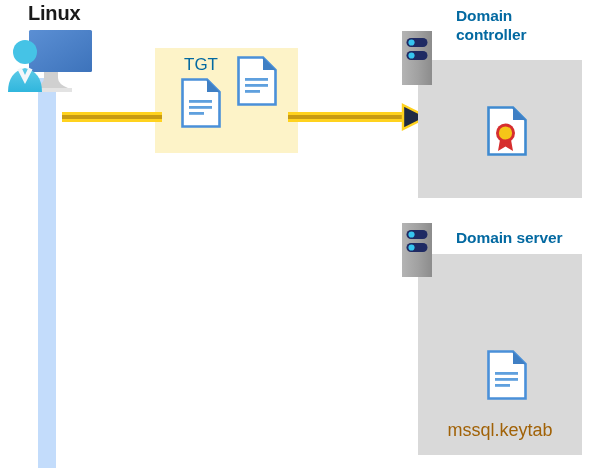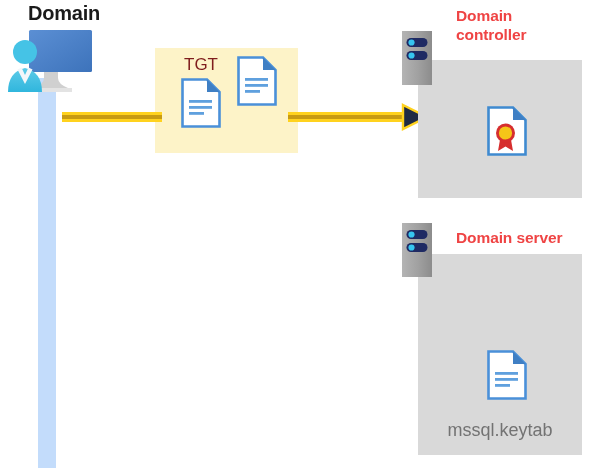--- a/index.html
+++ b/index.html
@@ -48,21 +48,21 @@
     width: 143px; height: 105px;
     background: #fdf3c8;
   }
   .ticket {
     position: absolute;
     width: 56px;
   }
   .ticket-label {
     text-align: center;
     font-size: 17px;
-    color: #7f1d1d;
+    color: #0369a1;
     line-height: 22px;
     font-family: "Liberation Sans", sans-serif;
   }
   .ticket-doc {
     margin: 2px auto 0 auto;
     width: 40px; height: 50px;
   }
   #ticket-tgt { left: 18px; top: 6px; }
   #ticket-spn { left: 74px; top: 6px; }
 
@@ -105,49 +105,49 @@
     position: absolute;
     width: 30px; height: 54px;
   }
   #dc-rack { left: 402px; top: 31px; }
   #linux-rack { left: 402px; top: 223px; }
 
   .node-title {
     position: absolute;
     font-size: 15.5px;
     font-weight: bold;
-    color: #ef4444;
+    color: #0369a1;
     line-height: 19px;
     letter-spacing: -0.1px;
   }
   #dc-title { left: 456px; top: 6px; width: 130px; }
   #linux-title { left: 456px; top: 228px; width: 140px; }
 
   
   #cert-icon { left: 487px; top: 106px; width: 40px; height: 50px; }
   #sql-icon  { left: 483px; top: 279px; width: 48px; height: 52px; }
   #keytab-icon { left: 487px; top: 350px; width: 40px; height: 50px; }
   #keytab-label {
     left: 418px; top: 420px;
     width: 164px;
     text-align: center;
     font-size: 18px;
-    color: #737373;
+    color: #a16207;
   }
 
   svg { display: block; overflow: visible; }
 </style>
 </head>
 <body>
 
 <div class="stage">
 
   <div class="abs" id="client-lifeline"></div>
 
-  <div class="abs" id="client-label">Domain</div>
+  <div class="abs" id="client-label">Linux</div>
 
   <div class="abs" id="client-icon">
     <svg width="96" height="68" viewBox="0 0 96 68">
 
       <path d="M40 42 L40 52 Q40 58 30 62 L64 62 Q54 58 54 52 L54 42 Z" fill="#d0d0d0"></path>
       <path d="M26 62 L68 62 L68 66 L26 66 Z" fill="#e3e3e3"></path>
 
       <defs>
         <linearGradient id="scr" x1="0" y1="0" x2="1" y2="1">
           <stop offset="0%" stop-color="#5b8fd4"></stop>

